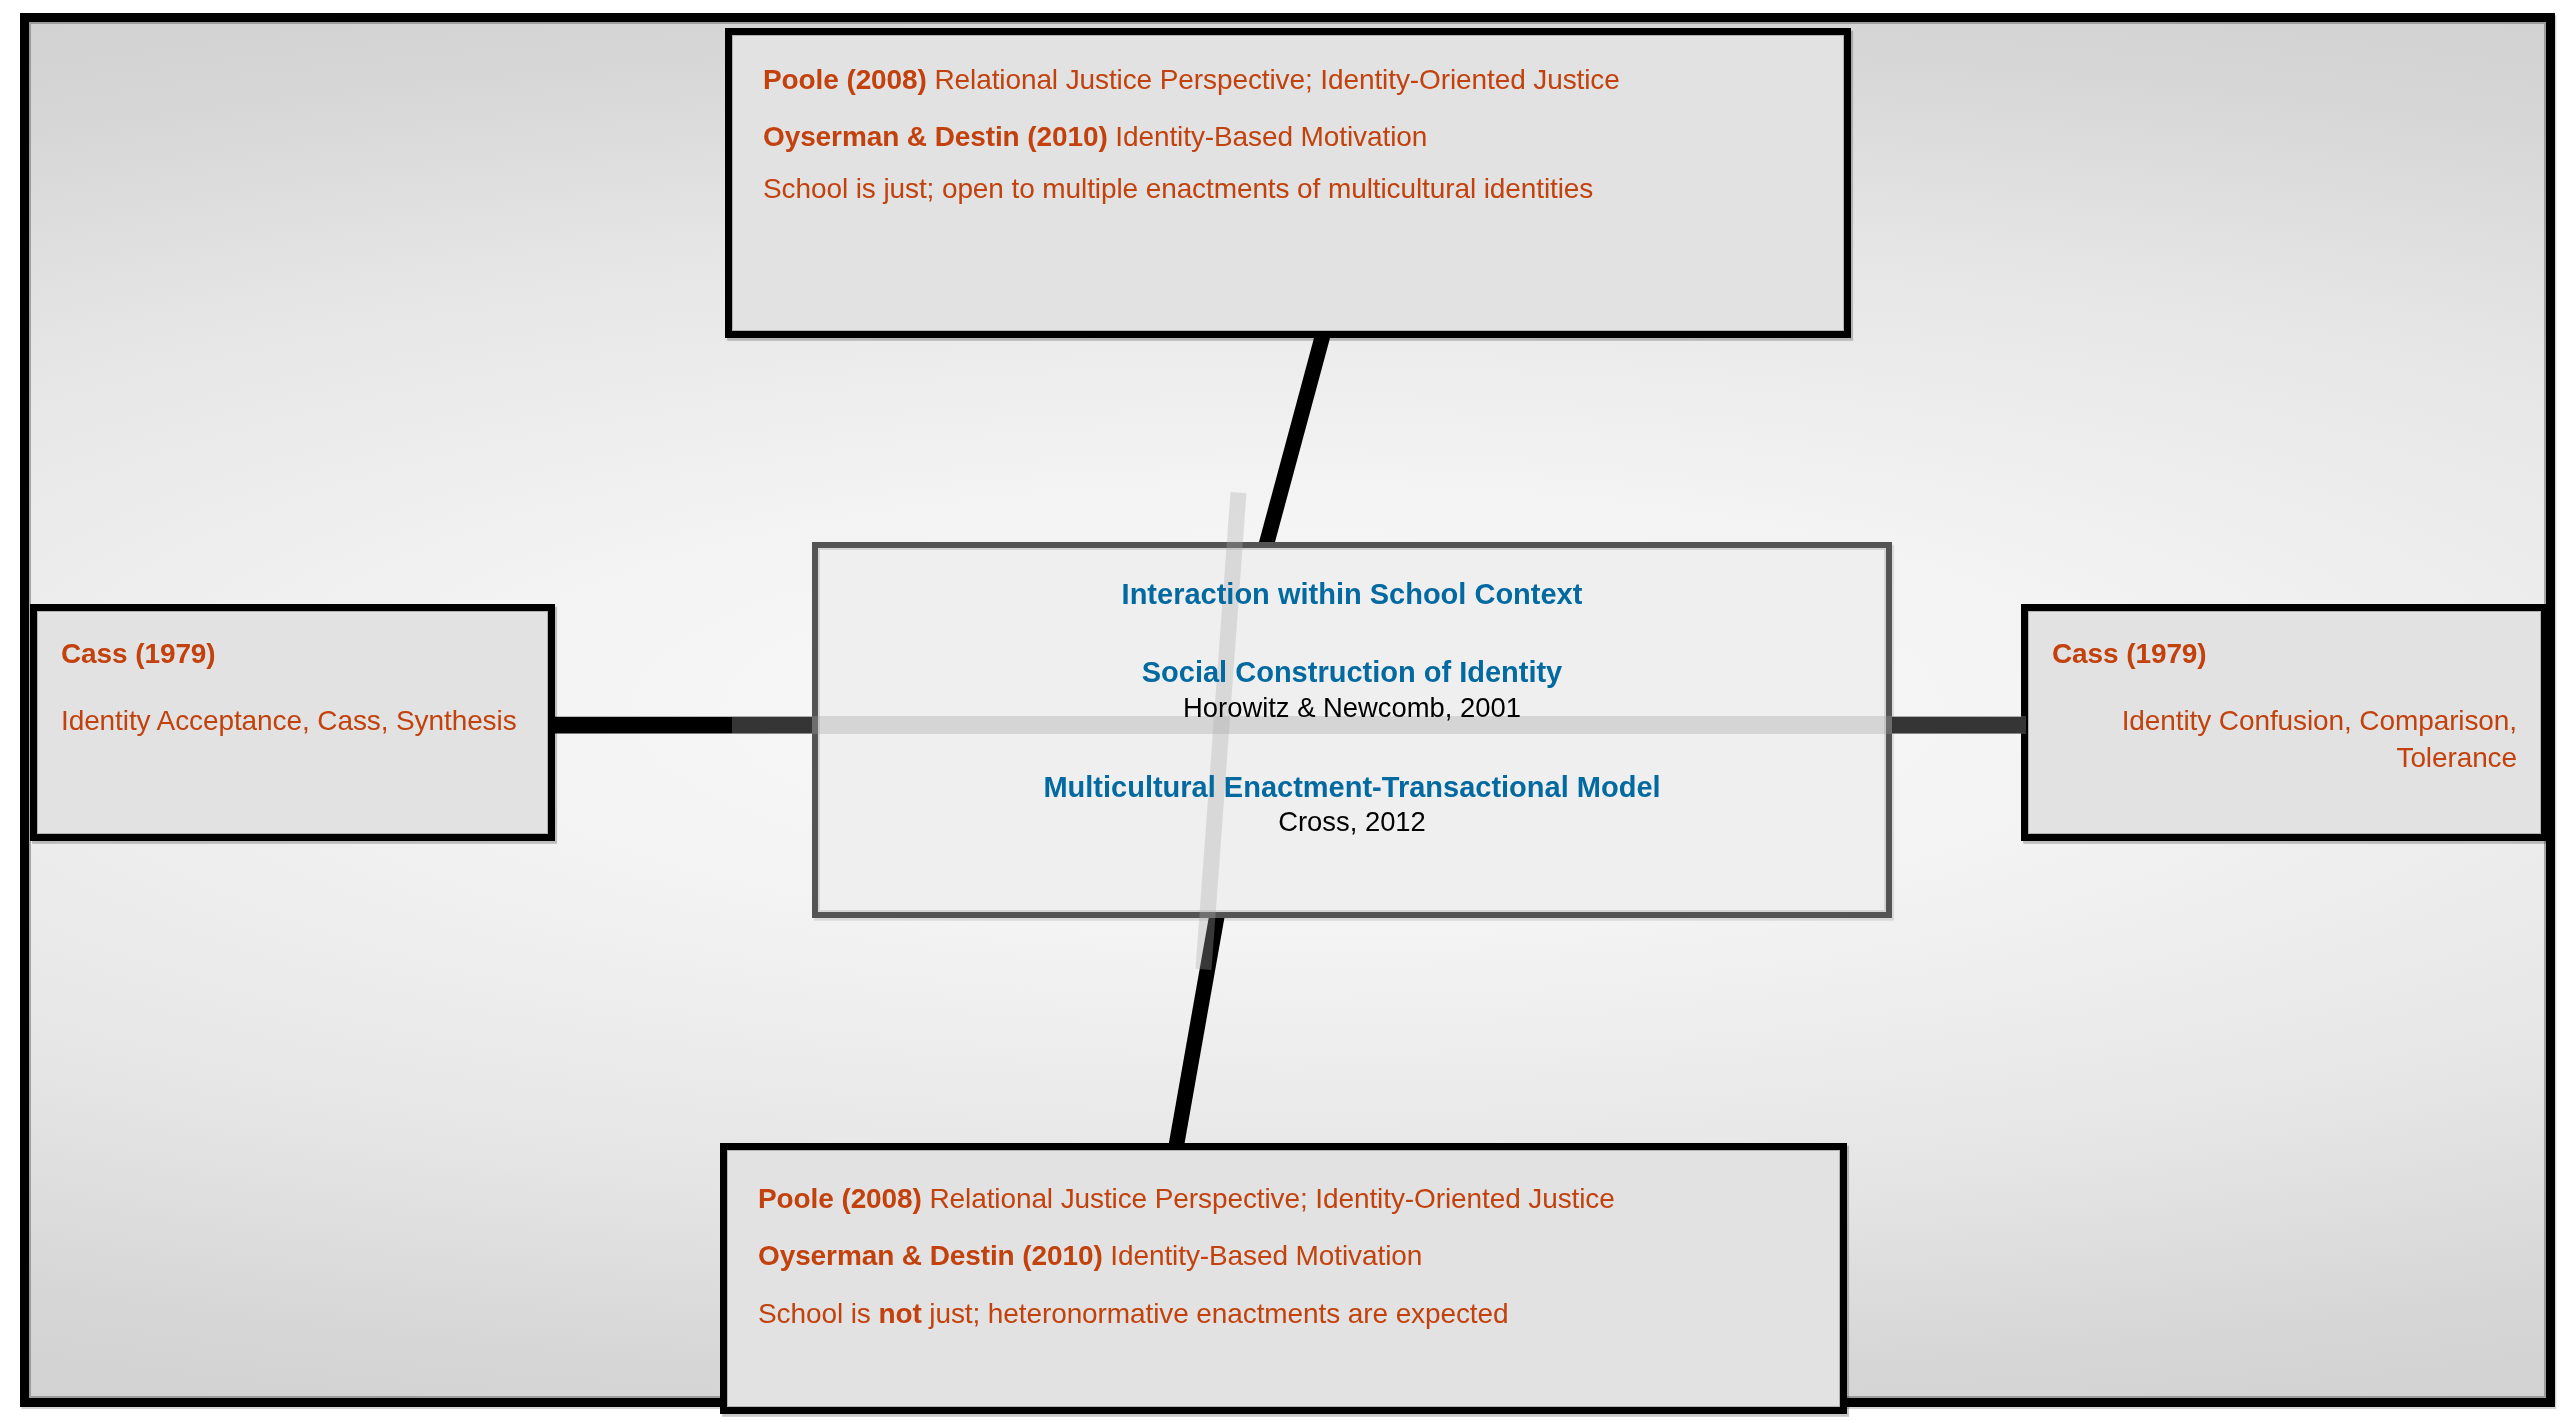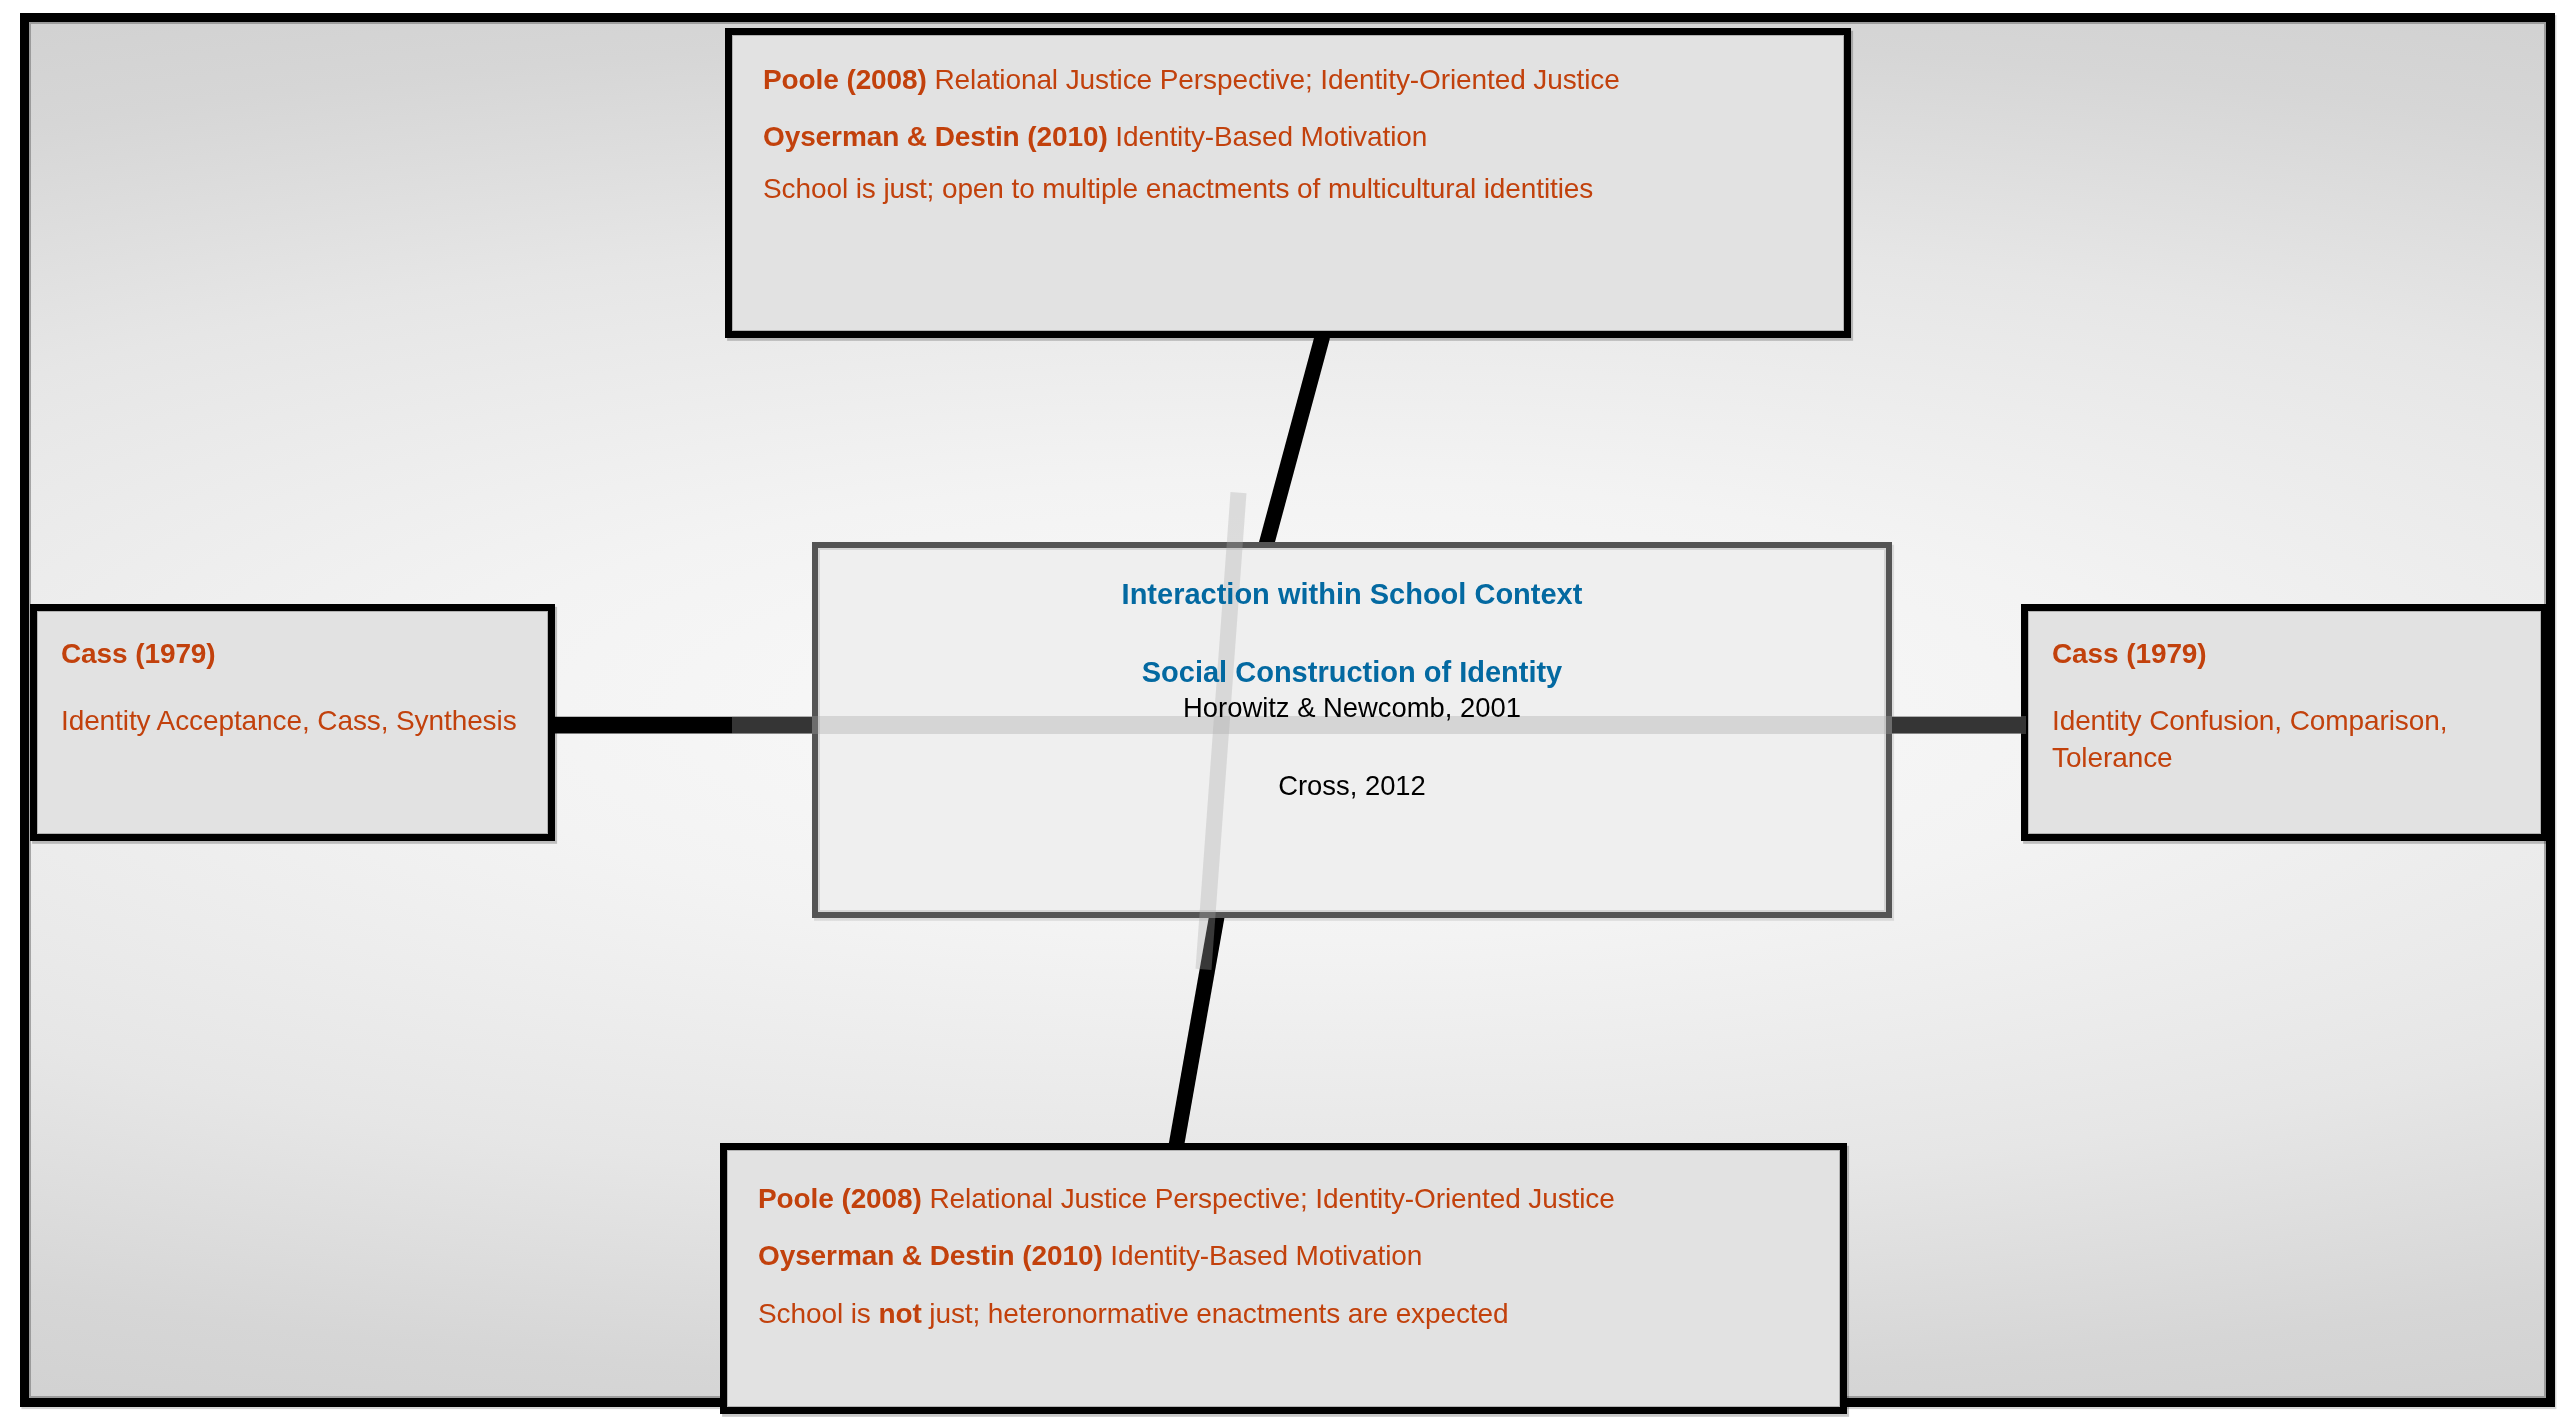--- a/index.html
+++ b/index.html
@@ -86,21 +86,21 @@
     width:525px; height:237px;
     padding:25px 24px 0 24px;
   }
   #node-left p + p{margin-top:31px;}
 
   #node-right{
     left:2021px; top:604px;
     width:527px; height:237px;
     padding:25px 24px 0 24px;
   }
-  #node-right p + p{margin-top:31px;}
+  #node-right p + p{margin-top:31px;text-align:right;}
 
   
   #node-center{
     position:absolute;
     left:812px; top:542px;
     width:1080px; height:376px;
     box-sizing:border-box;
     background:#efefef;
     border:6.3px solid #545454;
     box-shadow:2.1px 2.8px 0 rgba(0,0,0,0.10);
@@ -183,20 +183,21 @@
   <div id="node-center">
     <div class="cinner"></div>
     <div class="ctitle">Interaction within School Context</div>
 
     <div class="grp-2">
       <div class="ctitle">Social Construction of Identity</div>
       <div class="csub">Horowitz &amp; Newcomb, 2001</div>
     </div>
 
     <div class="grp-3">
+      <div class="ctitle">Multicultural Enactment-Transactional Model</div>
       <div class="csub">Cross, 2012</div>
     </div>
   </div>
 
   <div class="node" id="node-left">
     <div class="inner-rule"></div>
     <p><b>Cass (1979)</b></p>
     <p>Identity Acceptance, Cass, Synthesis</p>
   </div>
 

